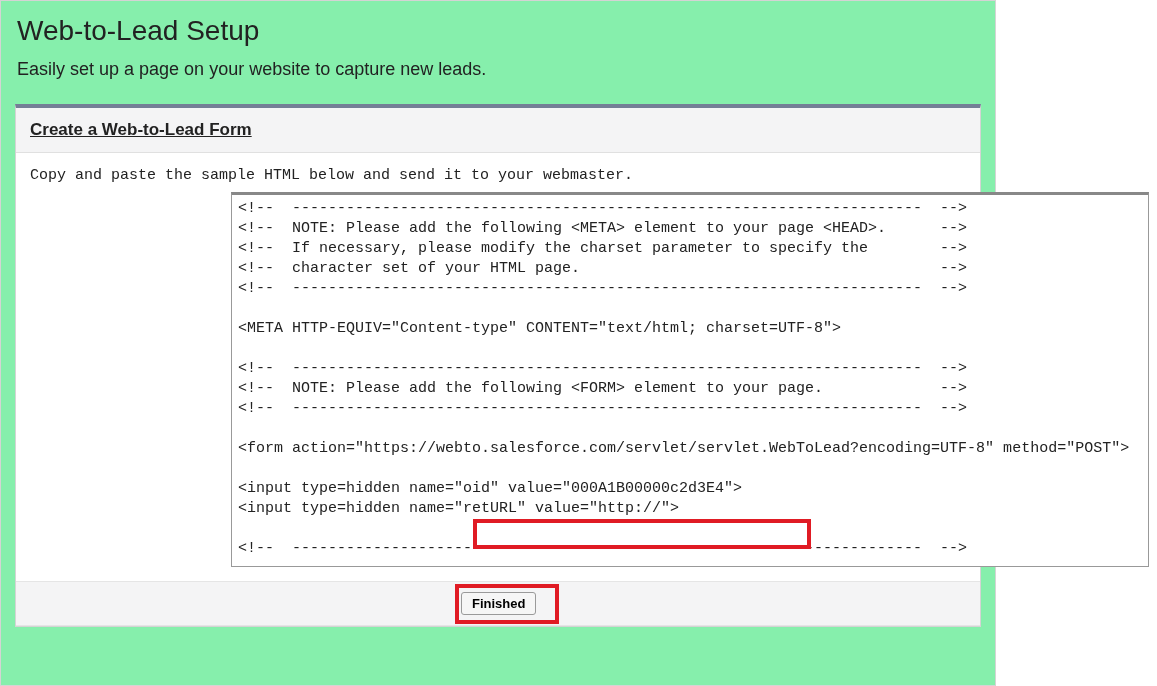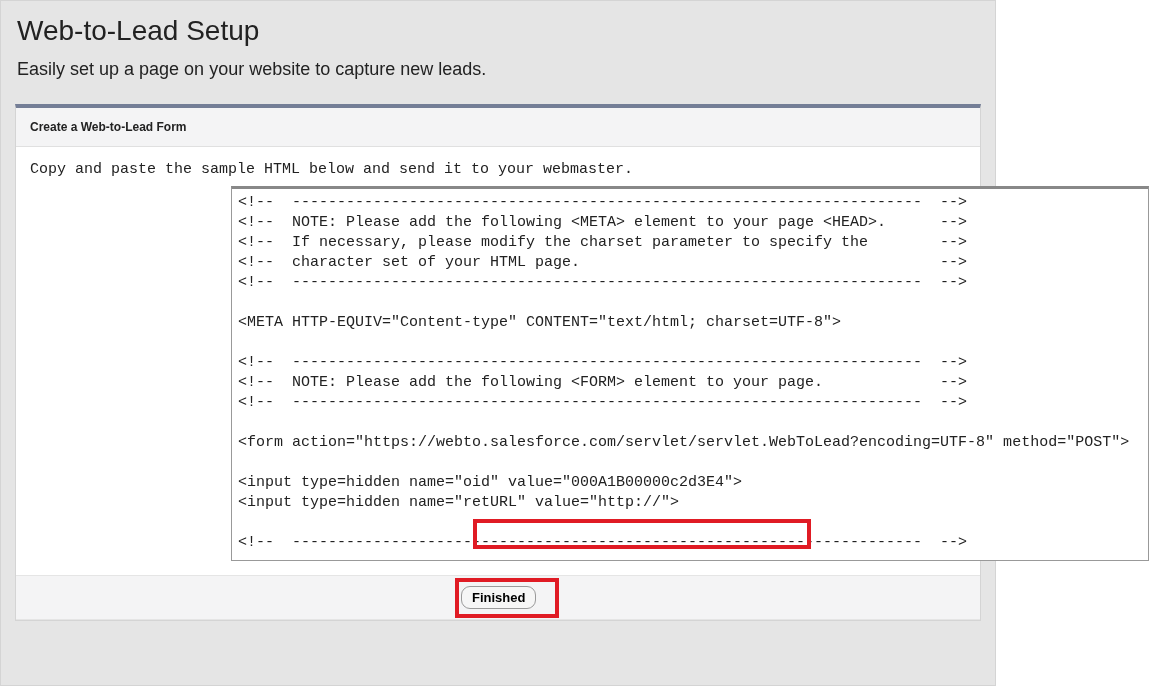--- a/index.html
+++ b/index.html
@@ -8,21 +8,21 @@
     padding: 0;
     font-family: Arial, Helvetica, sans-serif;
     background: #fff;
     color: #222;
   }
   .outer {
     border: 1px solid #d4d4d4;
     width: 996px;
     height: 686px;
     position: relative;
-    background: #e5e5e5;
+    background: #86efac;
   }
   .page-title {
     font-size: 28px;
     font-weight: 400;
     margin: 14px 0 6px 16px;
     color: #222;
   }
   .page-subtitle {
     font-size: 18px;
     margin: 12px 0 24px 16px;
@@ -33,24 +33,25 @@
     border: 1px solid #d4d4d4;
     border-top: 4px solid #747e96;
     background: #fff;
   }
   .panel-header {
     background: #f4f4f5;
     border-bottom: 1px solid #e0e0e0;
     padding: 12px 14px;
   }
   .panel-header-title {
-    font-size: 12px;
+    font-size: 17px;
     font-weight: bold;
     color: #222;
     margin: 0;
+    text-decoration: underline;
   }
   .panel-desc {
     padding: 14px 14px 8px 14px;
     font-size: 15px;
     color: #222;
     font-family: Liberation Mono, monospace;
   }
   .code-area-wrap {
     padding: 0 10px 0 0;
     margin-left: 215px;
@@ -93,21 +94,21 @@
     margin-left: 445px;
     position: relative;
   }
   .finished-btn {
     font-family: Arial, sans-serif;
     font-size: 13px;
     font-weight: bold;
     padding: 3px 10px;
     background: #f6f6f6;
     border: 1px solid #9a9a9a;
-    border-radius: 9px;
+    border-radius: 3px;
     cursor: pointer;
   }
   .hl-finished {
     left: -6px;
     top: -8px;
     width: 104px;
     height: 40px;
   }
 </style>
 </head>

